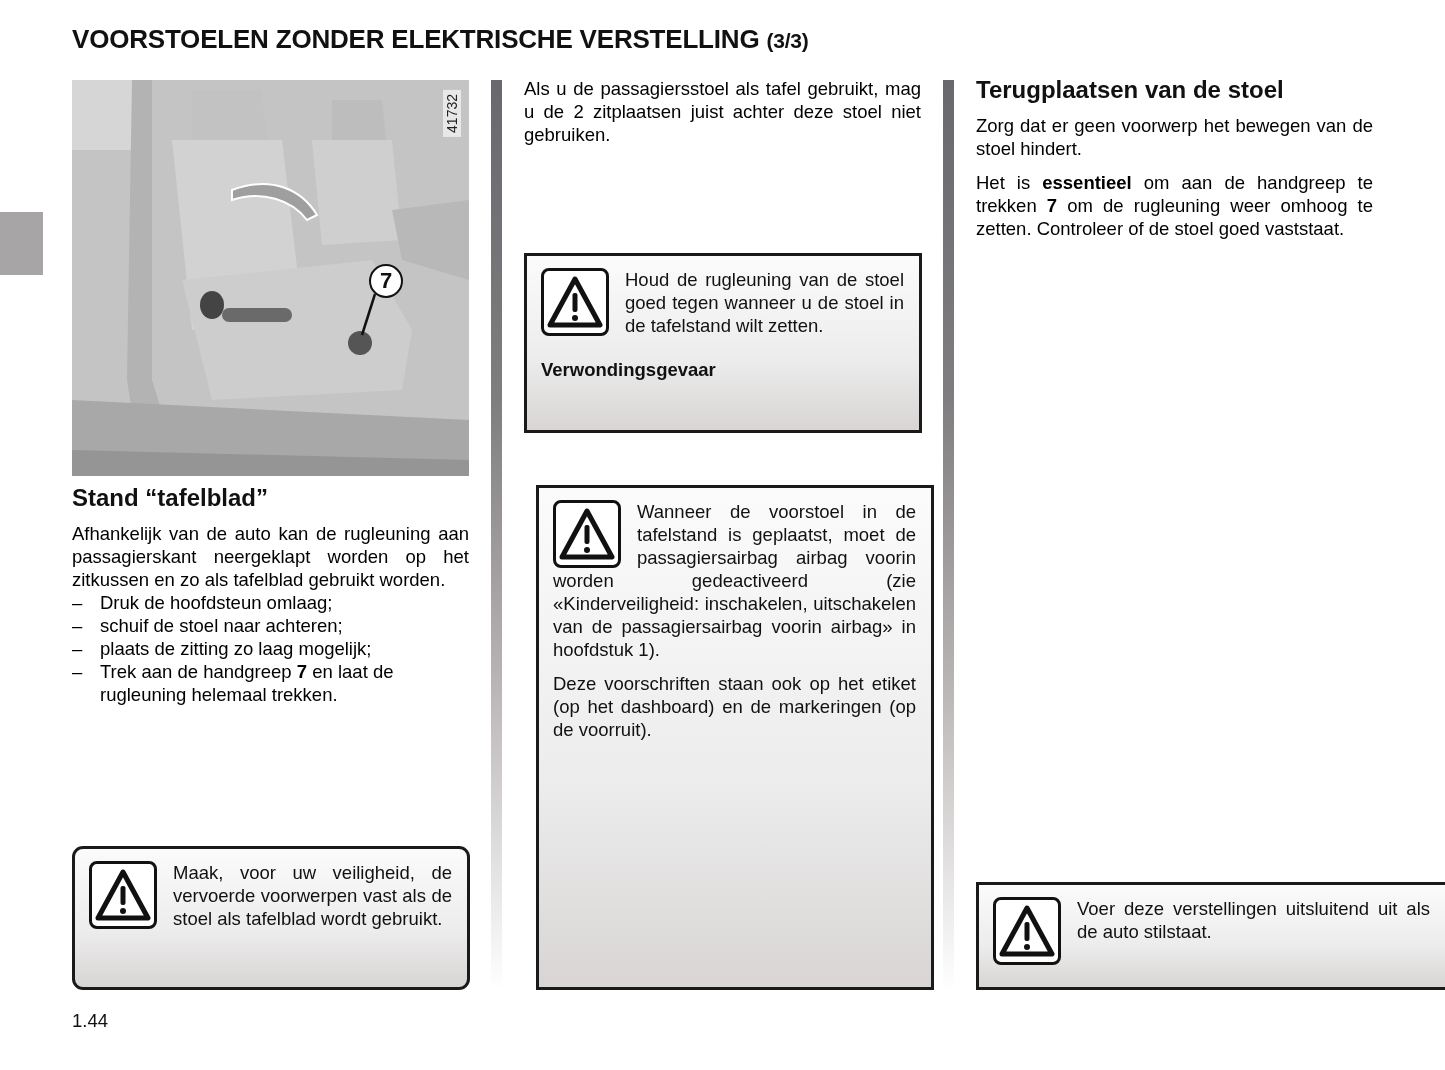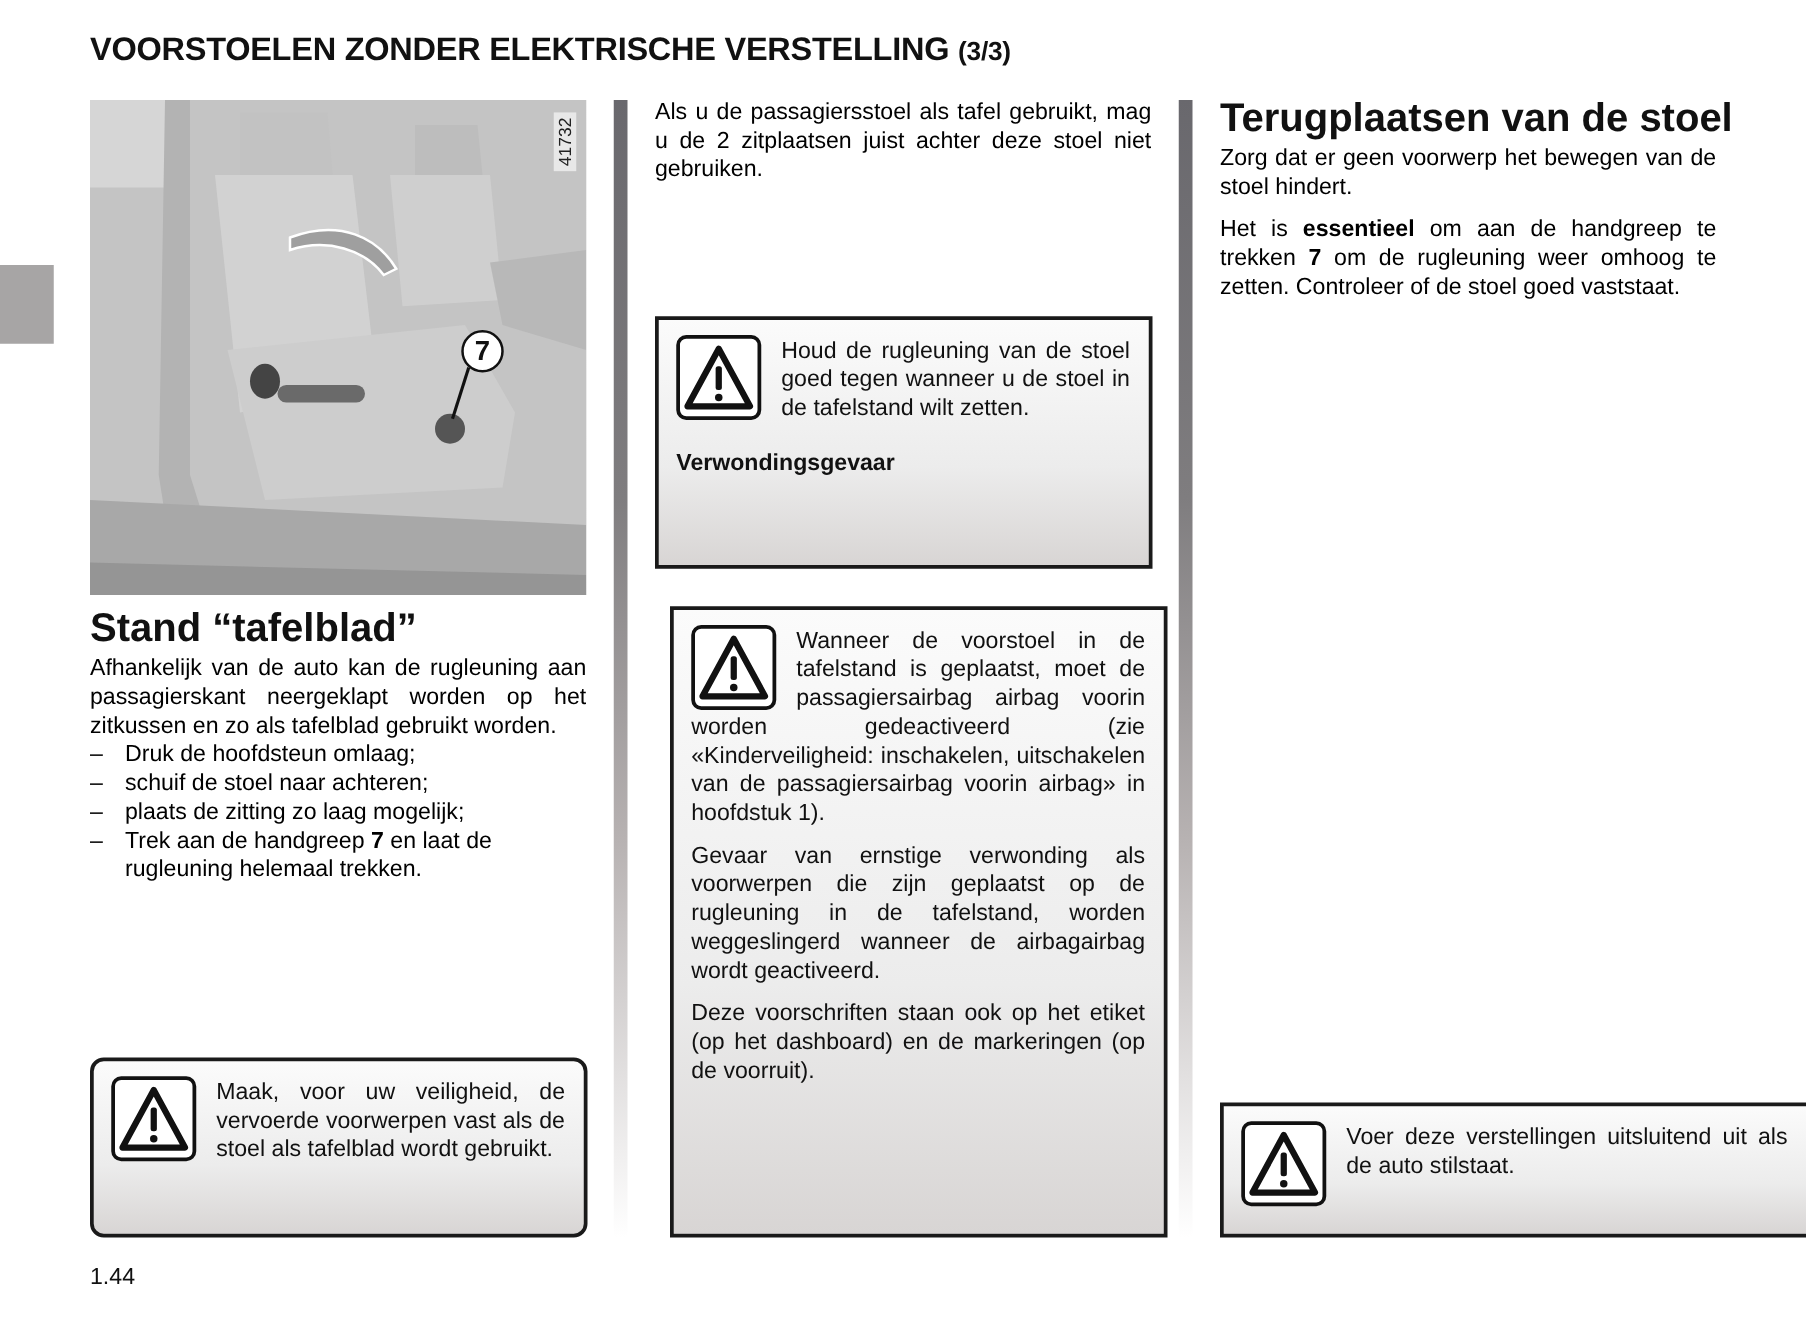--- a/index.html
+++ b/index.html
@@ -34,21 +34,21 @@
     position: absolute; left: 297px; top: 184px; width: 30px; height: 30px; border-radius: 50%;
     background: #fff; border: 2px solid #111; font-weight: bold; font-size: 22px;
     display: flex; align-items: center; justify-content: center; color: #111;
   }
   .text {
     position: absolute; font-size: 18.5px; line-height: 23px; text-align: justify; color: #000000;
   }
   .text p { margin: 0; }
   .text p + p { margin-top: 11px; }
   .section-heading {
-    position: absolute; font-size: 32px; font-weight: bold; color: #111; white-space: nowrap;
+    position: absolute; font-size: 24px; font-weight: bold; color: #111; white-space: nowrap;
   }
   ul.steps { list-style: none; margin: 0; padding: 0; }
   ul.steps li { position: relative; padding-left: 28px; text-align: left; }
   ul.steps li .dash { position: absolute; left: 0; top: 0; }
   .warn {
     position: absolute; border: 3px solid #1a1a1a; box-sizing: border-box;
     background: linear-gradient(to bottom, #fbfbfb 0%, #ececec 60%, #d8d5d4 100%);
     padding: 12px 15px 12px 14px;
   }
   .warn .icon {
@@ -120,21 +120,21 @@
   </div>
   <div class="body">
     <p>Maak, voor uw veiligheid, de vervoerde voorwerpen vast als de stoel als tafelblad wordt gebruikt.</p>
   </div>
 </div>
 
 <div class="text" style="left:524px; top:77px; width:397px;">
   <p>Als u de passagiersstoel als tafel gebruikt, mag u de 2 zitplaatsen juist achter deze stoel niet gebruiken.</p>
 </div>
 
-<div class="warn" style="left:524px; top:253px; width:398px; height:202px;">
+<div class="warn" style="left:524px; top:253px; width:398px; height:180px;">
   <div class="icon">
     <svg width="56" height="52" viewBox="0 0 56 52">
         <path d="M28 3 L53 49 L3 49 Z" fill="none" stroke="#111" stroke-width="5" stroke-linejoin="round"></path>
         <rect x="25.5" y="17" width="5" height="19" rx="2" fill="#111"></rect>
         <circle cx="28" cy="42" r="3" fill="#111"></circle>
       </svg>
   </div>
   <div class="body">
     <p>Houd de rugleuning van de stoel goed tegen wanneer u de stoel in de tafelstand wilt zetten.</p>
     <p class="strong" style="clear:both; padding-top:10px;">Verwondingsgevaar</p>
@@ -144,21 +144,20 @@
 <div class="warn" style="left:524px; top:485px; width:398px; height:505px;margin-left:12px;">
   <div class="icon">
     <svg width="56" height="52" viewBox="0 0 56 52">
         <path d="M28 3 L53 49 L3 49 Z" fill="none" stroke="#111" stroke-width="5" stroke-linejoin="round"></path>
         <rect x="25.5" y="17" width="5" height="19" rx="2" fill="#111"></rect>
         <circle cx="28" cy="42" r="3" fill="#111"></circle>
       </svg>
   </div>
   <div class="body">
     <p>Wanneer de voorstoel in de tafelstand is geplaatst, moet de passagiersairbag airbag voorin worden gedeactiveerd (zie «Kinderveiligheid: inschakelen, uitschakelen van de passagiersairbag voorin airbag» in hoofdstuk 1).</p>
-    <p>Gevaar van ernstige verwonding als voorwerpen die zijn geplaatst op de rugleuning in de tafelstand, worden weggeslingerd wanneer de airbagairbag wordt geactiveerd.</p>
     <p>Deze voorschriften staan ook op het etiket (op het dashboard) en de markeringen (op de voorruit).</p>
   </div>
 </div>
 
 <div class="section-heading" style="left:976px; top:76px;">Terugplaatsen van de stoel</div>
 
 <div class="text" style="left:976px; top:114px; width:397px;">
   <p>Zorg dat er geen voorwerp het bewegen van de stoel hindert.</p>
   <p><span>Het is </span><b>essentieel</b><span> om aan de handgreep te trekken </span><b>7</b><span> om de rugleuning weer omhoog te zetten. Controleer of de stoel goed vaststaat.</span></p>
 </div>

